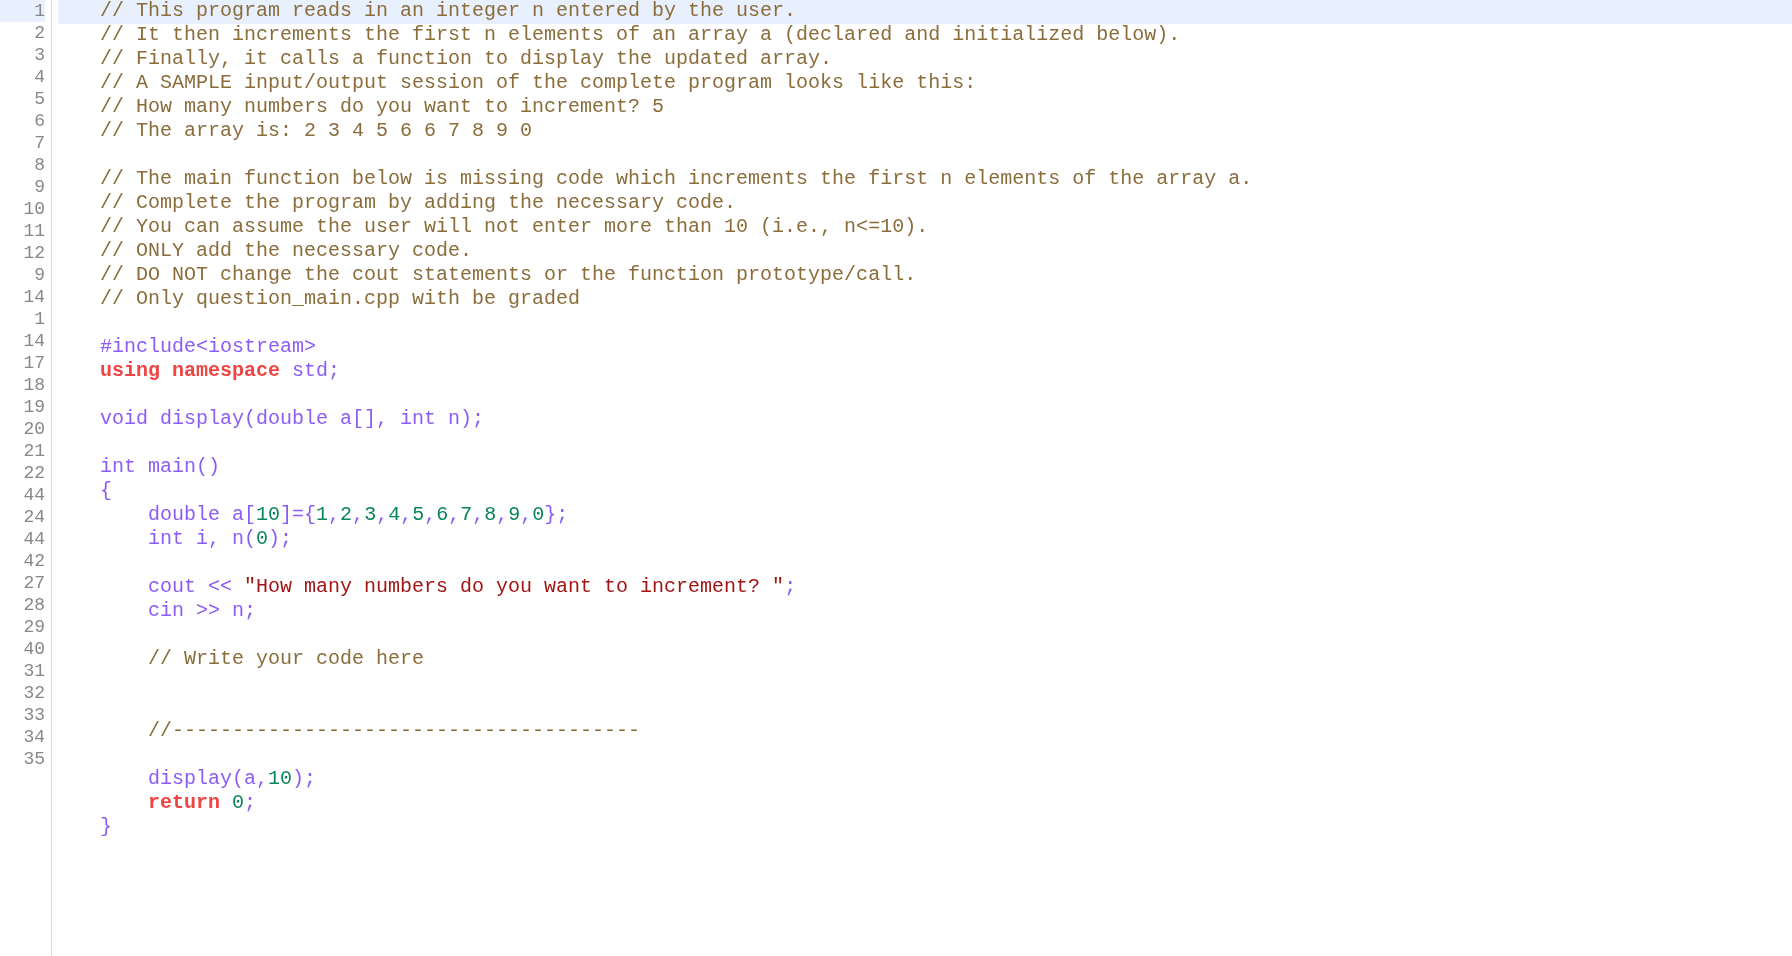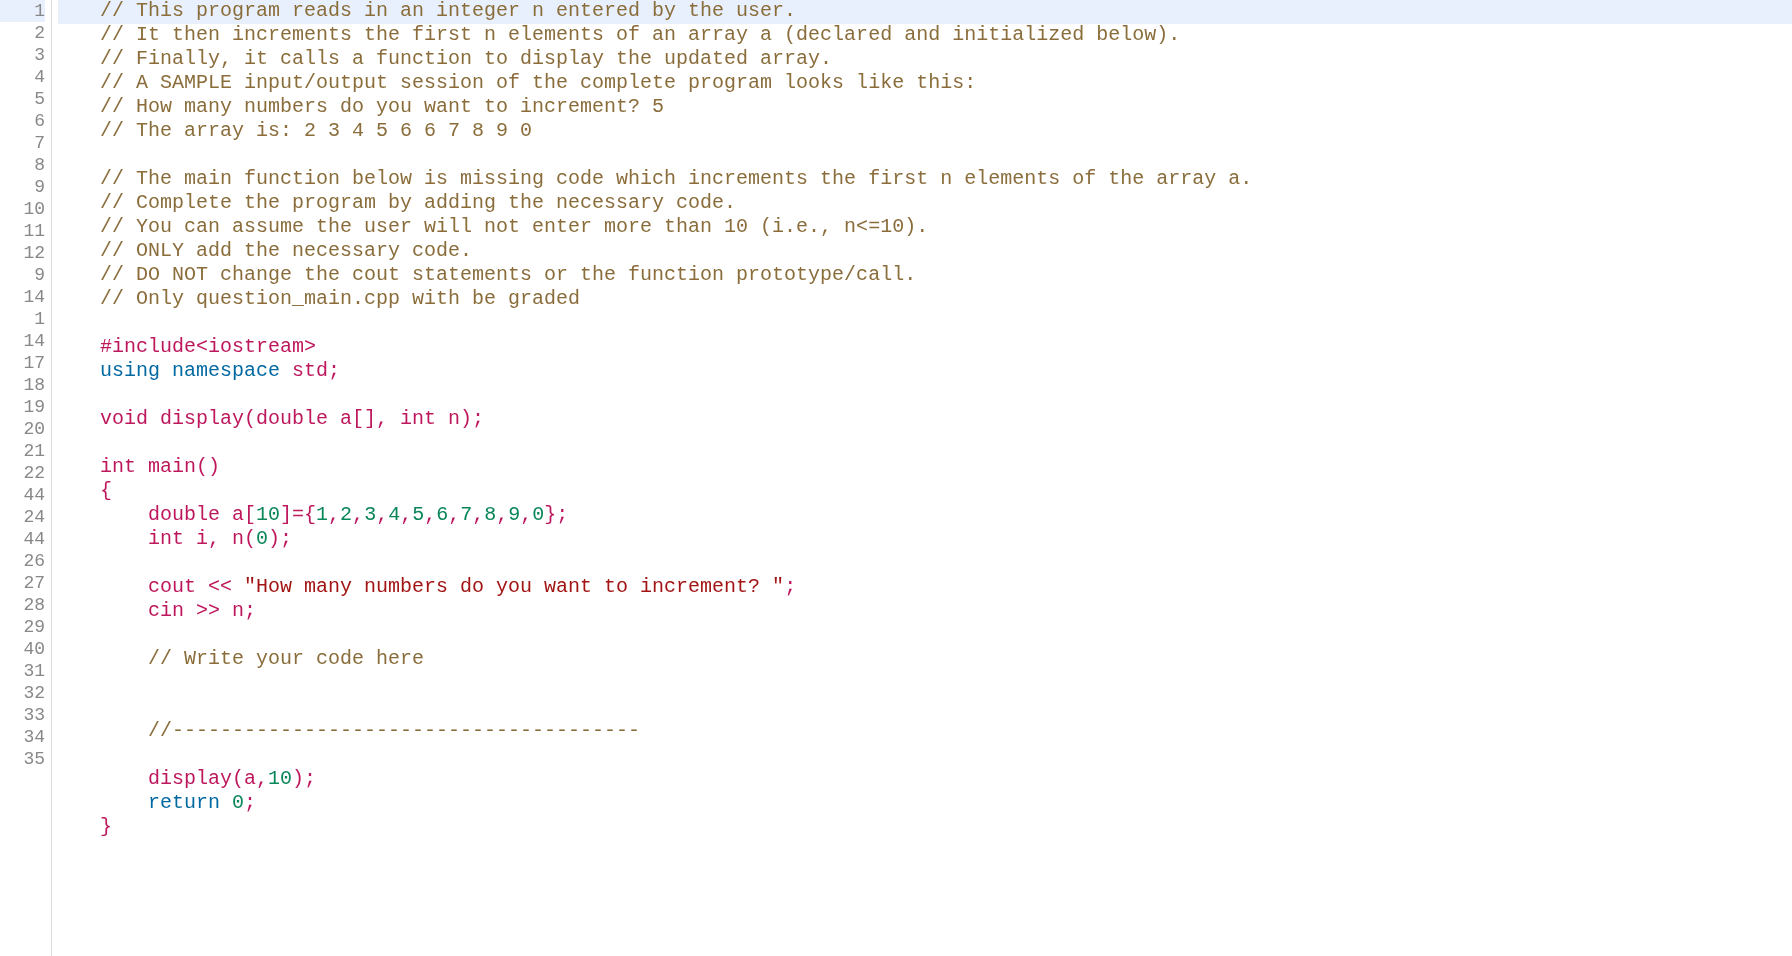--- a/index.html
+++ b/index.html
@@ -47,24 +47,24 @@
   .code .line {
     height: 24px;
     line-height: 22px;
     padding-left: 42px;
   }
   .code .line.current {
     background: #e8f0fe;
   }
   
   .cm  { color: #8a6d3b; }          
-  .kw  { color: #0369a1; font-weight: normal; } 
+  .kw  { color: #ef4444; font-weight: bold; } 
   .str { color: #a31515; }          
   .num { color: #098658; }          
-  .id  { color: #be185d; }          
+  .id  { color: #8b5cf6; }          
 </style>
 </head>
 <body>
 
 <div class="editor">
   <div class="gutter" id="gutter">
       <div class="ln current">1</div>
       <div class="ln">2</div>
       <div class="ln">3</div>
       <div class="ln">4</div>
@@ -82,21 +82,21 @@
       <div class="ln">14</div>
       <div class="ln">17</div>
       <div class="ln">18</div>
       <div class="ln">19</div>
       <div class="ln">20</div>
       <div class="ln">21</div>
       <div class="ln">22</div>
       <div class="ln">44</div>
       <div class="ln">24</div>
       <div class="ln">44</div>
-      <div class="ln">26</div>
+      <div class="ln">42</div>
       <div class="ln">27</div>
       <div class="ln">28</div>
       <div class="ln">29</div>
       <div class="ln">40</div>
       <div class="ln">31</div>
       <div class="ln">32</div>
       <div class="ln">33</div>
       <div class="ln">34</div>
       <div class="ln">35</div>
     </div>

